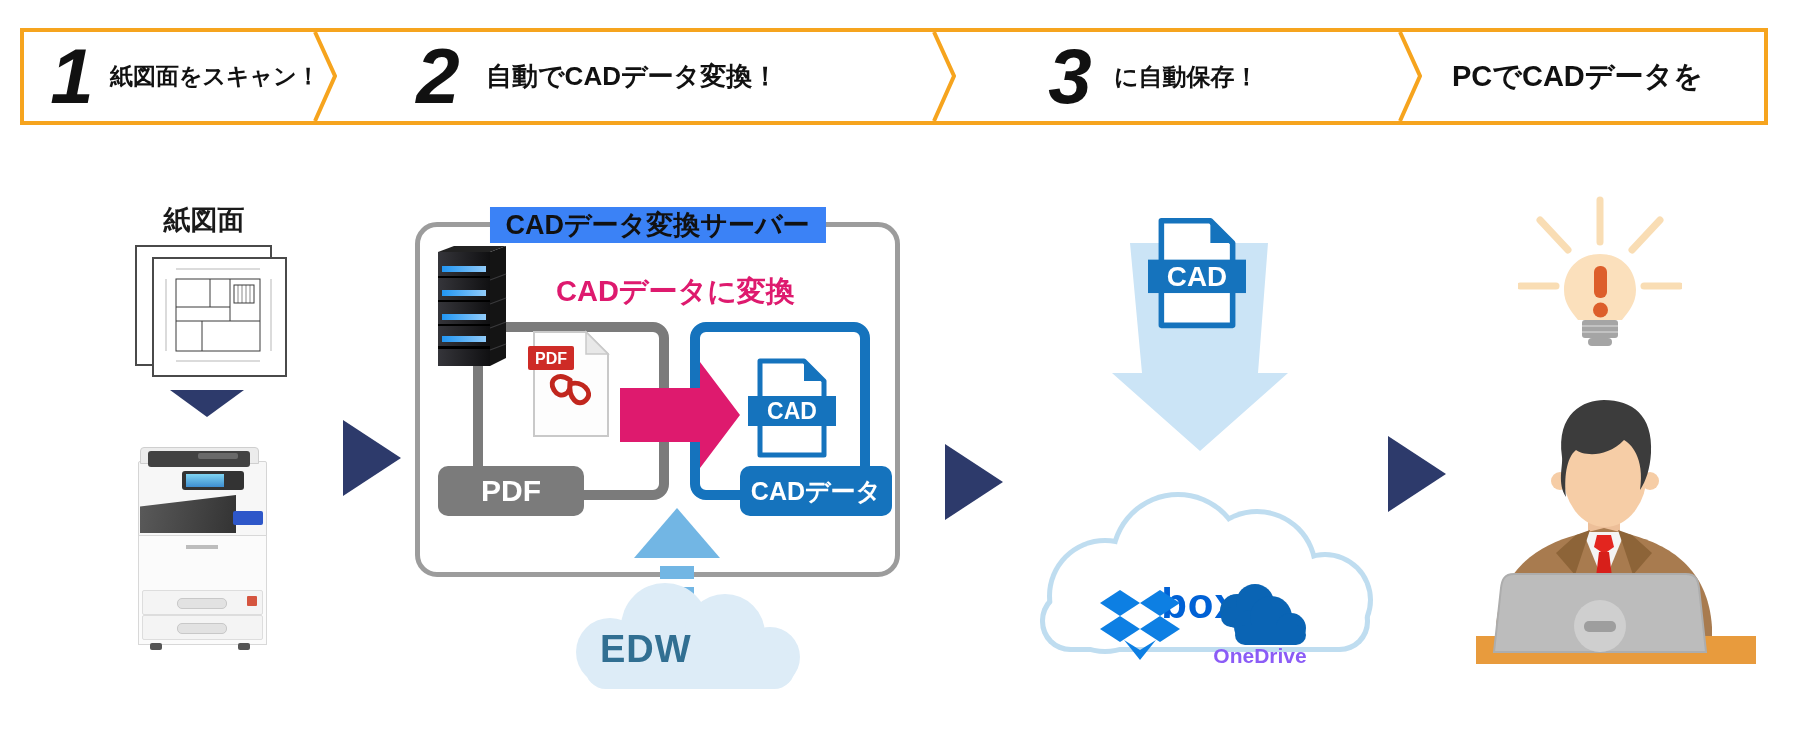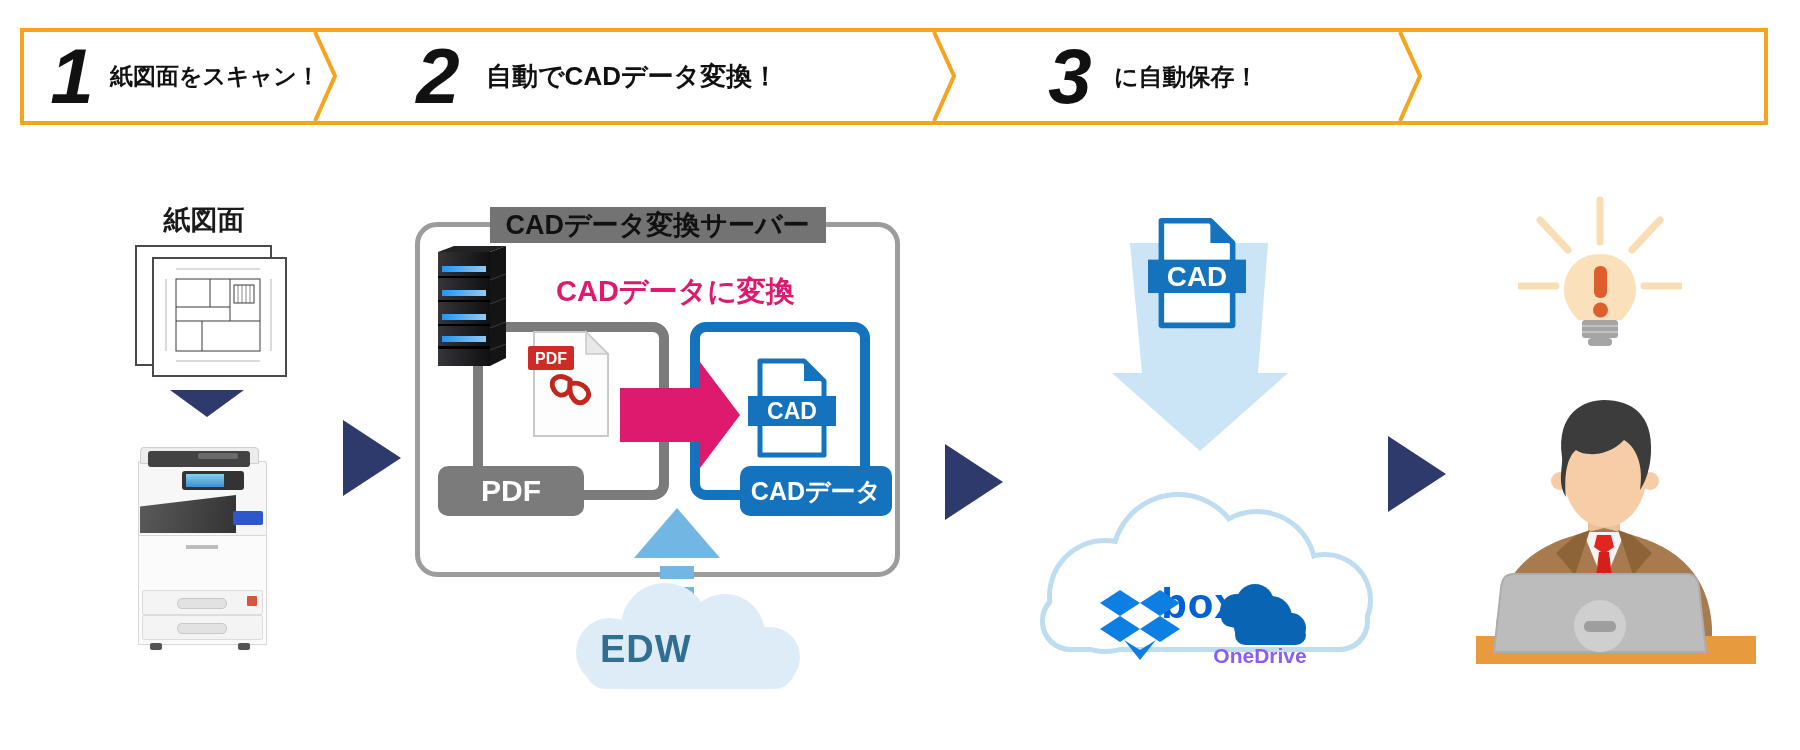--- a/index.html
+++ b/index.html
@@ -22,21 +22,21 @@
 
   
   .paper-label{font-weight:bold;font-size:27px;text-align:center;}
   .sheet{background:#fff;border:2px solid #4a4a4a;}
 
   .printer{left:138px;top:445px;width:130px;height:205px;}
   .printer .p{position:absolute;}
 
   
   .server-box{left:415px;top:222px;width:475px;height:345px;border:5px solid #9C9C9C;border-radius:22px;background:#fff;}
-  .server-title{top:-20px;left:50%;transform:translateX(-50%);background:#737373;padding:0 16px;
+  .server-title{top:-20px;left:50%;transform:translateX(-50%);background:#3b82f6;padding:0 16px;
                 font-weight:bold;font-size:27px;white-space:nowrap;color:#111;}
   .convert-label{font-weight:bold;font-size:29px;color:#DE1A6E;white-space:nowrap;}
   .pdf-frame{left:473px;top:322px;width:176px;height:158px;border:10px solid #7B7B7B;border-radius:16px;background:#fff;}
   .cad-frame{left:690px;top:322px;width:160px;height:158px;border:10px solid #1573BD;border-radius:16px;background:#fff;}
   .tag{border-radius:10px;color:#fff;font-weight:bold;text-align:center;}
   .pdf-tag{left:438px;top:466px;width:146px;height:50px;background:#7B7B7B;font-size:30px;line-height:50px;}
   .cad-tag{left:740px;top:466px;width:152px;height:50px;background:#1573BD;font-size:25px;line-height:50px;}
 
   
   .edw-label{font-weight:bold;font-size:38px;color:#316F92;text-align:left;letter-spacing:1px;}
@@ -73,20 +73,21 @@
     <div class="abs step-label" style="left:462px;font-size:26px">
       <span>自動でCADデータ変換！</span>
     </div>
 
     <div class="abs step-num" style="left:1012px;width:66px">3</div>
     <div class="abs step-label" style="left:1090px;font-size:24px;line-height:1.25">
       <span>に自動保存！</span>
     </div>
 
     <div class="abs step-label" style="left:1428px;font-size:29px;line-height:1.3">
+      <span>PCでCADデータを</span>
     </div>
   </div>
 
   <div class="abs paper-label" style="left:128px;top:202px;width:152px">紙図面</div>
 
   <div class="abs sheet" style="left:135px;top:245px;width:133px;height:117px"></div>
   <div class="abs sheet" style="left:152px;top:257px;width:131px;height:116px">
     <svg width="127" height="112" viewBox="0 0 127 112">
       <g stroke="#3a3a3a" stroke-width="1" fill="none">
         <rect x="22" y="20" width="84" height="72"></rect>

